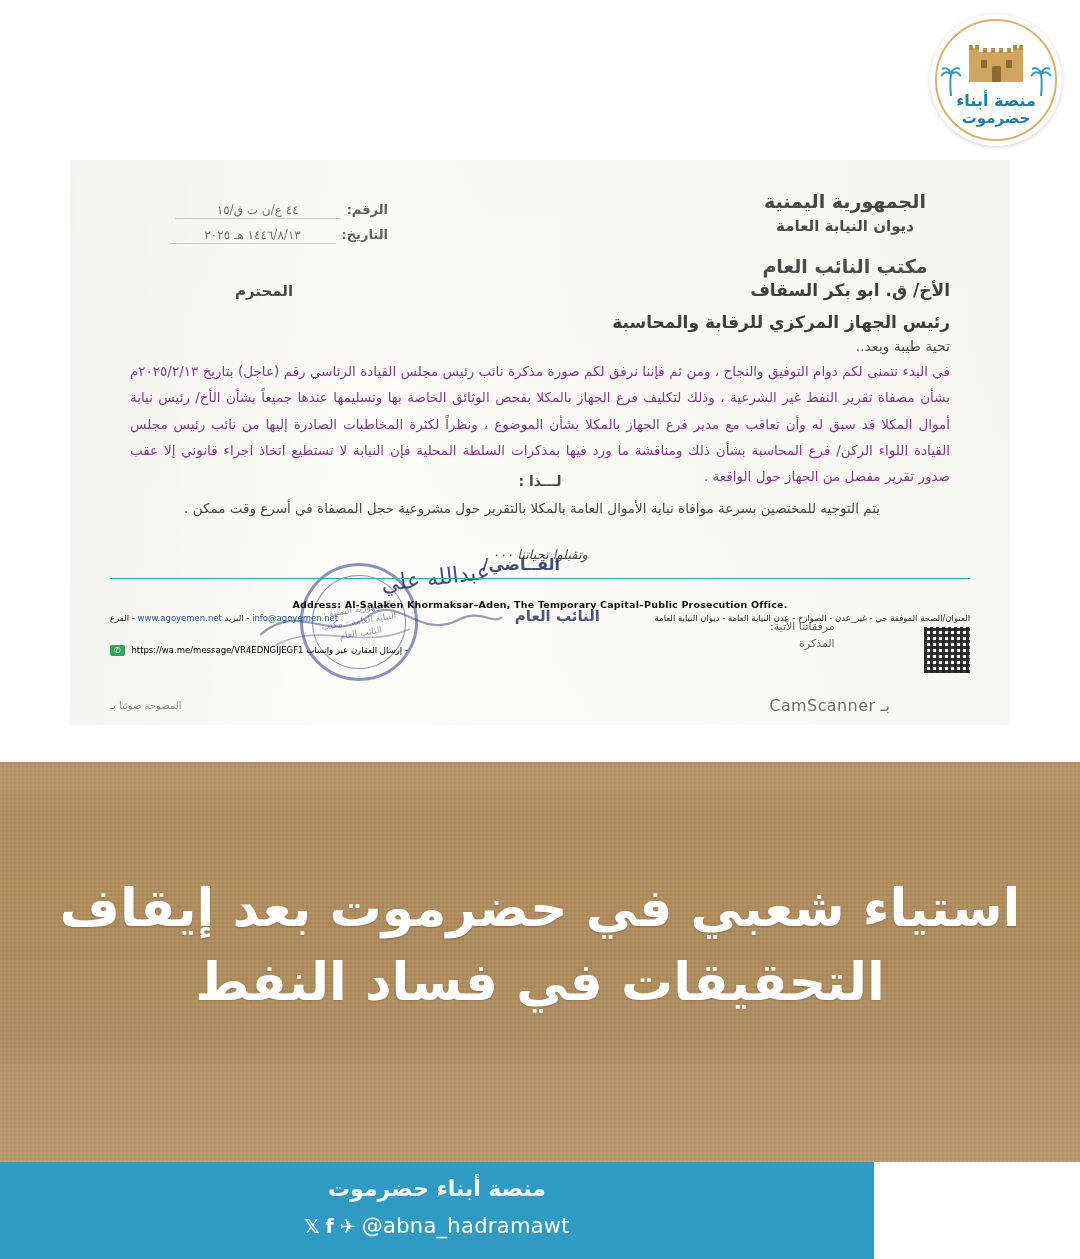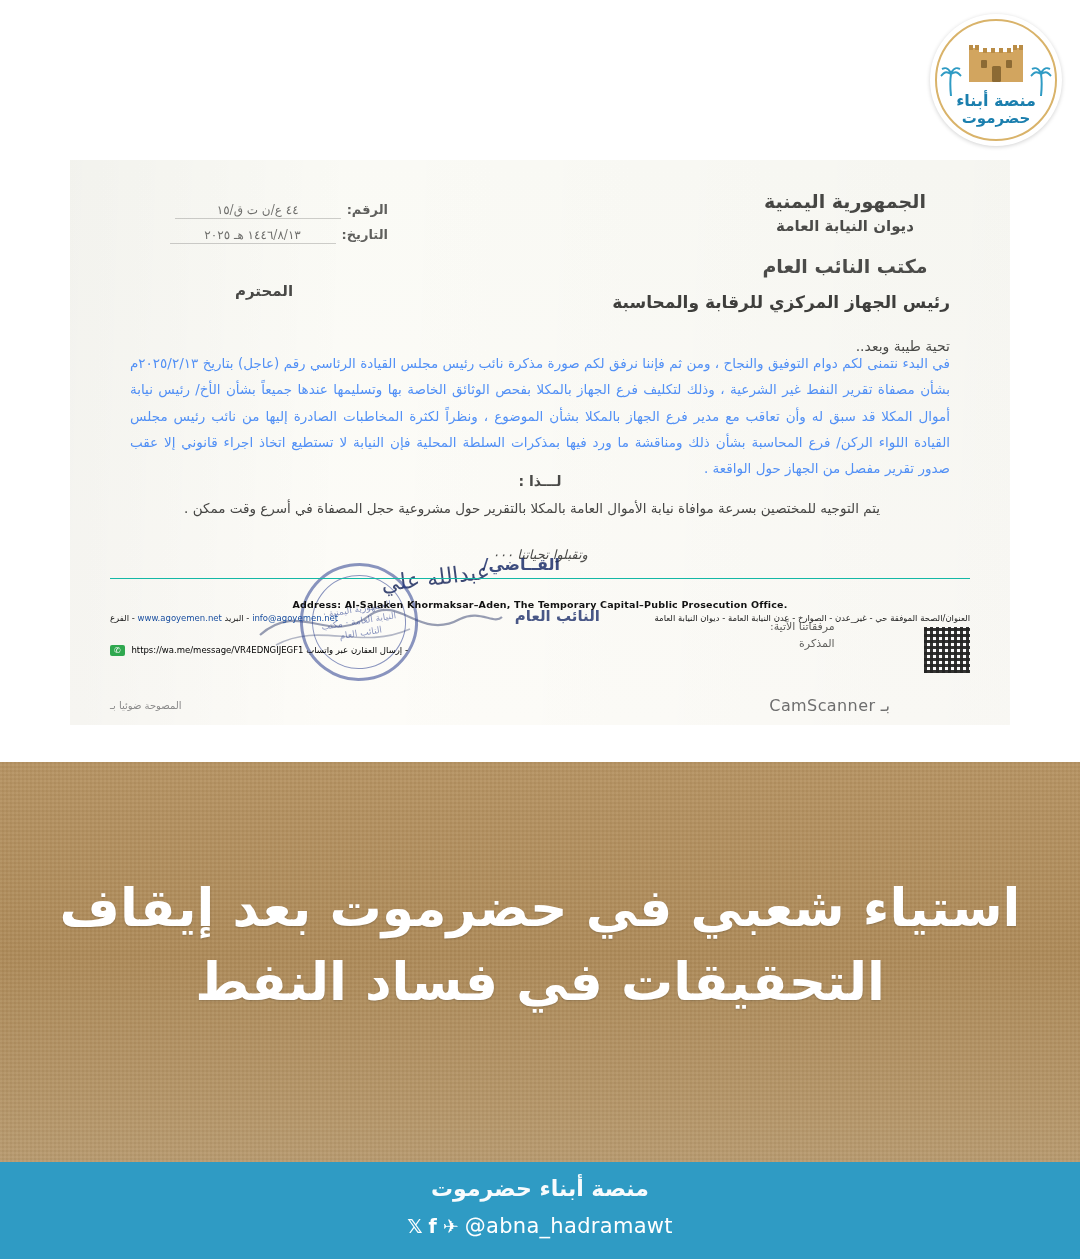--- a/index.html
+++ b/index.html
@@ -174,27 +174,27 @@
     font-size: 14px;
     direction: rtl;
     color: #2b2b29;
     opacity: .85;
   }
 
   
   .body-para {
     position: absolute;
     right: 60px;
-    top: 190px;
+    top: 198px;
     width: 820px;
     direction: rtl;
     text-align: justify;
     font-size: 13.5px;
     line-height: 1.95;
-    color: #3b82f6;
+    color: #701a75;
     opacity: .88;
     letter-spacing: .2px;
   }
   .lidha {
     position: absolute;
     left: 50%;
     transform: translateX(-50%);
     top: 313px;
     font-size: 14px;
     font-weight: bold;
@@ -458,21 +458,21 @@
     letter-spacing: 0px;
     padding: 0 32px;
     text-shadow: 0 1px 2px rgba(0,0,0,.18);
   }
 
   
   .bottom-bar {
     position: absolute;
     left: 0;
     top: 1162px;
-    width: 1080px;
+    width: 874px;
     height: 97px;
     background: #2f9bc4;
     color: #ffffff;
   }
   .bottom-bar .bb-name {
     position: absolute;
     left: 0; right: 0;
     top: 14px;
     text-align: center;
     direction: rtl;
@@ -521,20 +521,21 @@
           <span class="lbl">الرقم:</span>
           <span class="val">٤٤ ع/ن ت ق/١٥</span>
         </div>
         <div class="refrow">
           <span class="lbl">التاريخ:</span>
           <span class="val">١٤٤٦/٨/١٣ هـ ٢٠٢٥</span>
         </div>
       </div>
 
       <div class="addressee">
+        <div class="a1">الأخ/ ق. ابو بكر السقاف</div>
         <div class="a2">رئيس الجهاز المركزي للرقابة والمحاسبة</div>
       </div>
       <div class="honor">المحترم</div>
       <div class="greeting">تحية طيبة وبعد..</div>
 
       <div class="body-para">في البدء نتمنى لكم دوام التوفيق والنجاح ، ومن ثم فإننا نرفق لكم صورة مذكرة نائب رئيس مجلس القيادة الرئاسي رقم (عاجل) بتاريخ ٢٠٢٥/٢/١٣م بشأن مصفاة تقرير النفط غير الشرعية ، وذلك لتكليف فرع الجهاز بالمكلا بفحص الوثائق الخاصة بها وتسليمها عندها جميعاً بشأن الأخ/ رئيس نيابة أموال المكلا قد سبق له وأن تعاقب مع مدير فرع الجهاز بالمكلا بشأن الموضوع ، ونظراً لكثرة المخاطبات الصادرة إليها من نائب رئيس مجلس القيادة اللواء الركن/ فرع المحاسبة بشأن ذلك ومناقشة ما ورد فيها بمذكرات السلطة المحلية فإن النيابة لا تستطيع اتخاذ اجراء قانوني إلا عقب صدور تقرير مفصل من الجهاز حول الواقعة .</div>
       <div class="lidha">لـــذا :</div>
       <div class="body-para2">يتم التوجيه للمختصين بسرعة موافاة نيابة الأموال العامة بالمكلا بالتقرير حول مشروعية حجل المصفاة في أسرع وقت ممكن .</div>
       <div class="closing">وتقبلوا تحياتنا ٠٠٠</div>
 

